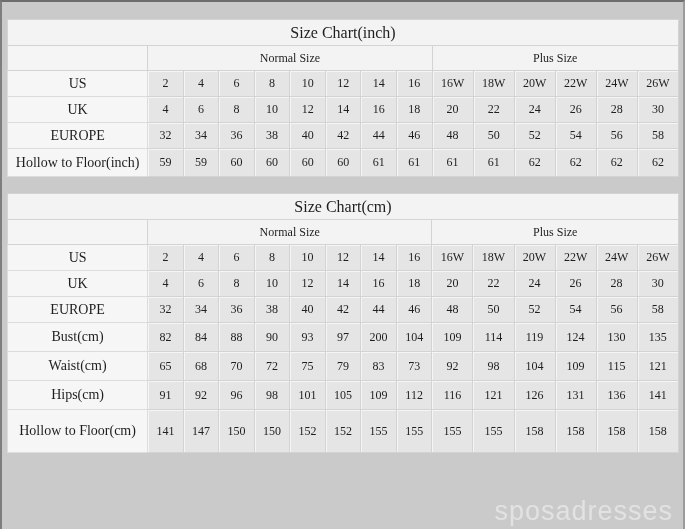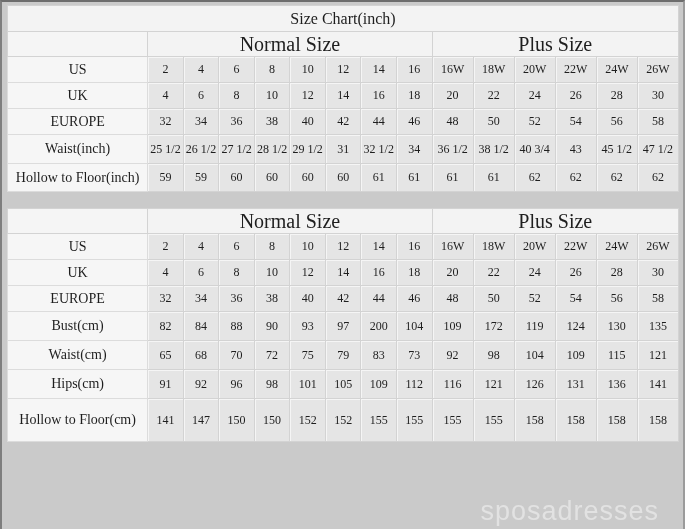--- a/index.html
+++ b/index.html
@@ -16,21 +16,21 @@
     border-right: 2px solid #9b9b9b;
   }
   .size-table {
     border-collapse: collapse;
     table-layout: fixed;
     width: 672px;
     margin-left: 5px;
     border: 1px solid #bcbcbc;
     background: #e5e5e5;
   }
-  .t1 { margin-top: 3px; padding-left: 46px; }
+  .t1 { margin-top: 17px; padding-left: 46px; }
   .t2 { margin-top: 16px; }
   col.c-label { width: 140px; }
   col.c-n { width: 35.5px; }
   col.c-p { width: 41px; }
   th, td {
     border: 1px solid #d3d3d3;
     text-align: center;
     vertical-align: middle;
     font-weight: normal;
     color: #1e1e1e;
@@ -39,42 +39,42 @@
     overflow: hidden;
   }
   .title-cell {
     background: #f3f3f3;
     font-size: 16px;
     height: 25px;
   }
   .corner-cell { background: #f5f5f5; }
   .group-cell {
     background: #f3f3f3;
-    font-size: 20px;
+    font-size: 12px;
     height: 24px;
   }
   tbody th.row-label {
     background: #f6f6f6;
     font-size: 14px;
     border: 1px solid #dcdcdc;
   }
   tbody td {
     background: #e5e5e5;
     font-size: 12px;
     box-shadow: inset 1px 1px 0 rgba(255,255,255,0.6);
   }
   tbody tr { height: 26px; }
   tbody tr:nth-child(4),
   tbody tr:nth-child(5),
   tbody tr:nth-child(6) { height: 29px; }
   .t1 tbody tr:last-child { height: 28px; }
   .t2 tbody tr:last-child { height: 43px; }
   .watermark {
     position: absolute;
-    right: 24px;
+    right: 10px;
     bottom: 2px;
     font-family: "Liberation Sans", sans-serif;
     font-size: 27px;
     color: rgba(255,255,255,0.45);
     letter-spacing: 1px;
     pointer-events: none;
   }
 </style>
 </head>
 <body>
@@ -153,37 +153,20 @@
         <td>44</td>
         <td>46</td>
         <td>48</td>
         <td>50</td>
         <td>52</td>
         <td>54</td>
         <td>56</td>
         <td>58</td>
       </tr>
       <tr>
-        <th class="row-label">Waist(inch)</th>
-        <td>25 1/2</td>
-        <td>26 1/2</td>
-        <td>27 1/2</td>
-        <td>28 1/2</td>
-        <td>29 1/2</td>
-        <td>31</td>
-        <td>32 1/2</td>
-        <td>34</td>
-        <td>36 1/2</td>
-        <td>38 1/2</td>
-        <td>40 3/4</td>
-        <td>43</td>
-        <td>45 1/2</td>
-        <td>47 1/2</td>
-      </tr>
-      <tr>
         <th class="row-label">Hollow to Floor(inch)</th>
         <td>59</td>
         <td>59</td>
         <td>60</td>
         <td>60</td>
         <td>60</td>
         <td>60</td>
         <td>61</td>
         <td>61</td>
         <td>61</td>
@@ -209,20 +192,23 @@
       <col class="c-n">
     <col class="c-p">
       <col class="c-p">
       <col class="c-p">
       <col class="c-p">
       <col class="c-p">
       <col class="c-p">
   </colgroup>
   <thead>
     <tr>
+      <th colspan="15" class="title-cell">Size Chart(cm)</th>
+    </tr>
+    <tr>
       <th class="corner-cell"></th>
       <th colspan="8" class="group-cell">Normal Size</th>
       <th colspan="6" class="group-cell">Plus Size</th>
     </tr>
   </thead>
   <tbody>
       <tr>
         <th class="row-label">US</th>
         <td>2</td>
         <td>4</td>
@@ -277,21 +263,21 @@
         <th class="row-label">Bust(cm)</th>
         <td>82</td>
         <td>84</td>
         <td>88</td>
         <td>90</td>
         <td>93</td>
         <td>97</td>
         <td>200</td>
         <td>104</td>
         <td>109</td>
-        <td>172</td>
+        <td>114</td>
         <td>119</td>
         <td>124</td>
         <td>130</td>
         <td>135</td>
       </tr>
       <tr>
         <th class="row-label">Waist(cm)</th>
         <td>65</td>
         <td>68</td>
         <td>70</td>

